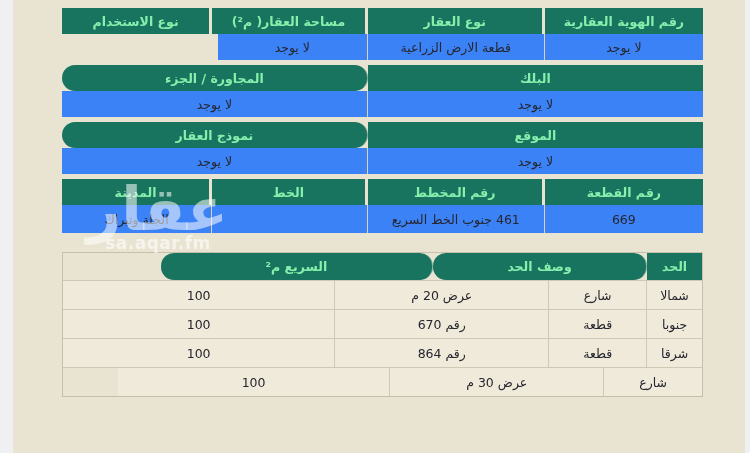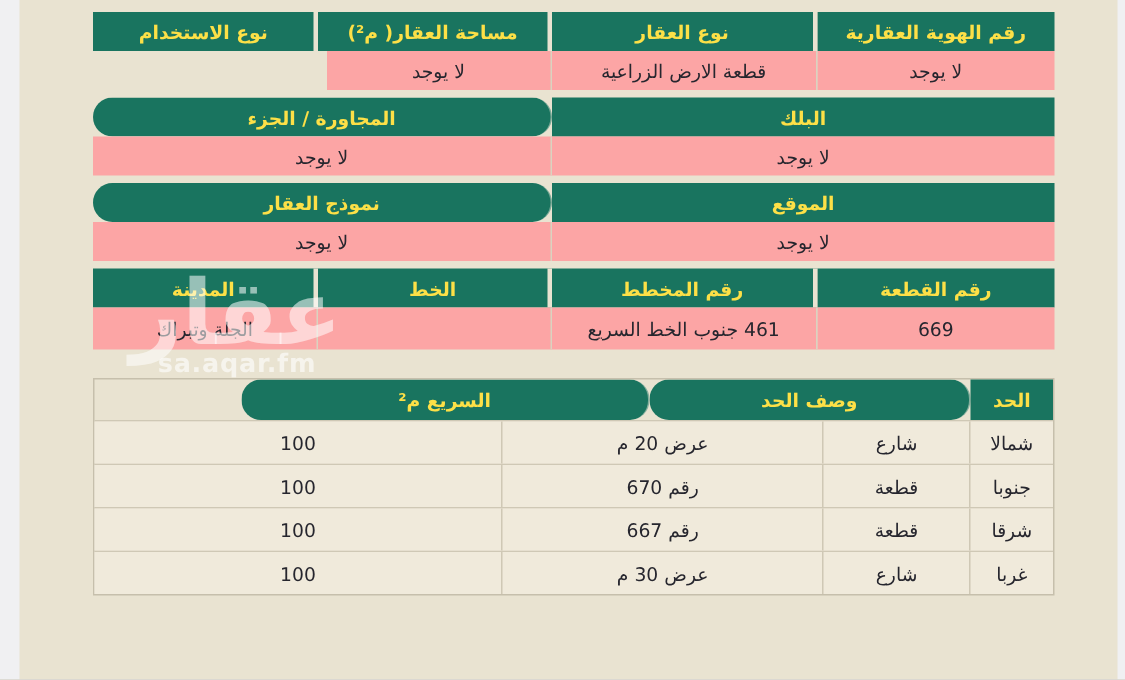--- a/index.html
+++ b/index.html
@@ -12,26 +12,26 @@
   .strip{position:absolute;top:0;bottom:0;background:#F0F0F2;}
   .strip.left{left:0;width:13px;}
   .strip.right{right:0;width:5px;}
 
   .content{position:absolute;left:62px;top:8px;width:641px;direction:rtl;}
 
   
   .section{margin-bottom:5px;}
   .hrow,.vrow{display:flex;align-items:stretch;}
   .hrow .cell{
-    background:#19745F;color:#fde047;height:26px;
+    background:#19745F;color:#86efac;height:26px;
     display:flex;align-items:center;justify-content:center;
     font-size:12.5px;font-weight:bold;box-sizing:border-box;
   }
   .vrow .cell{
-    background:#fca5a5;height:26px;
+    background:#3b82f6;height:26px;
     display:flex;align-items:center;justify-content:center;
     font-size:12.5px;box-sizing:border-box;
   }
   .vrow .cell + .cell{border-right:1px solid #DAD3C0;}
   .hrow.gapped .cell + .cell{border-right:3px solid #E9E3D1;}
   .hrow.solid .cell + .cell{border-right:1px solid rgba(240,234,219,.45);border-radius:13px;}
 
   
   .w-id{width:24.7%;} .w-type{width:27.6%;} .w-area{width:24.3%;} .w-use{width:23.4%;}
   .w-right-half{width:52.3%;} .w-left-half{width:47.7%;}
@@ -140,25 +140,24 @@
       </div>
       <div class="brow">
         <div class="cell w-side">جنوبا</div>
         <div class="cell w-btype">قطعة</div>
         <div class="cell w-desc">رقم 670</div>
         <div class="cell w-len">100</div>
       </div>
       <div class="brow">
         <div class="cell w-side">شرقا</div>
         <div class="cell w-btype">قطعة</div>
-        <div class="cell w-desc">رقم 667</div>
+        <div class="cell w-desc">رقم 864</div>
         <div class="cell w-len">100</div>
       </div>
       <div class="brow">
-        <div class="cell w-side">غربا</div>
         <div class="cell w-btype">شارع</div>
         <div class="cell w-desc">عرض 30 م</div>
         <div class="cell w-len">100</div>
       </div>
     </div>
 
   </div>
 
   <div class="watermark">
     <div class="wm-logo">عقار</div>

